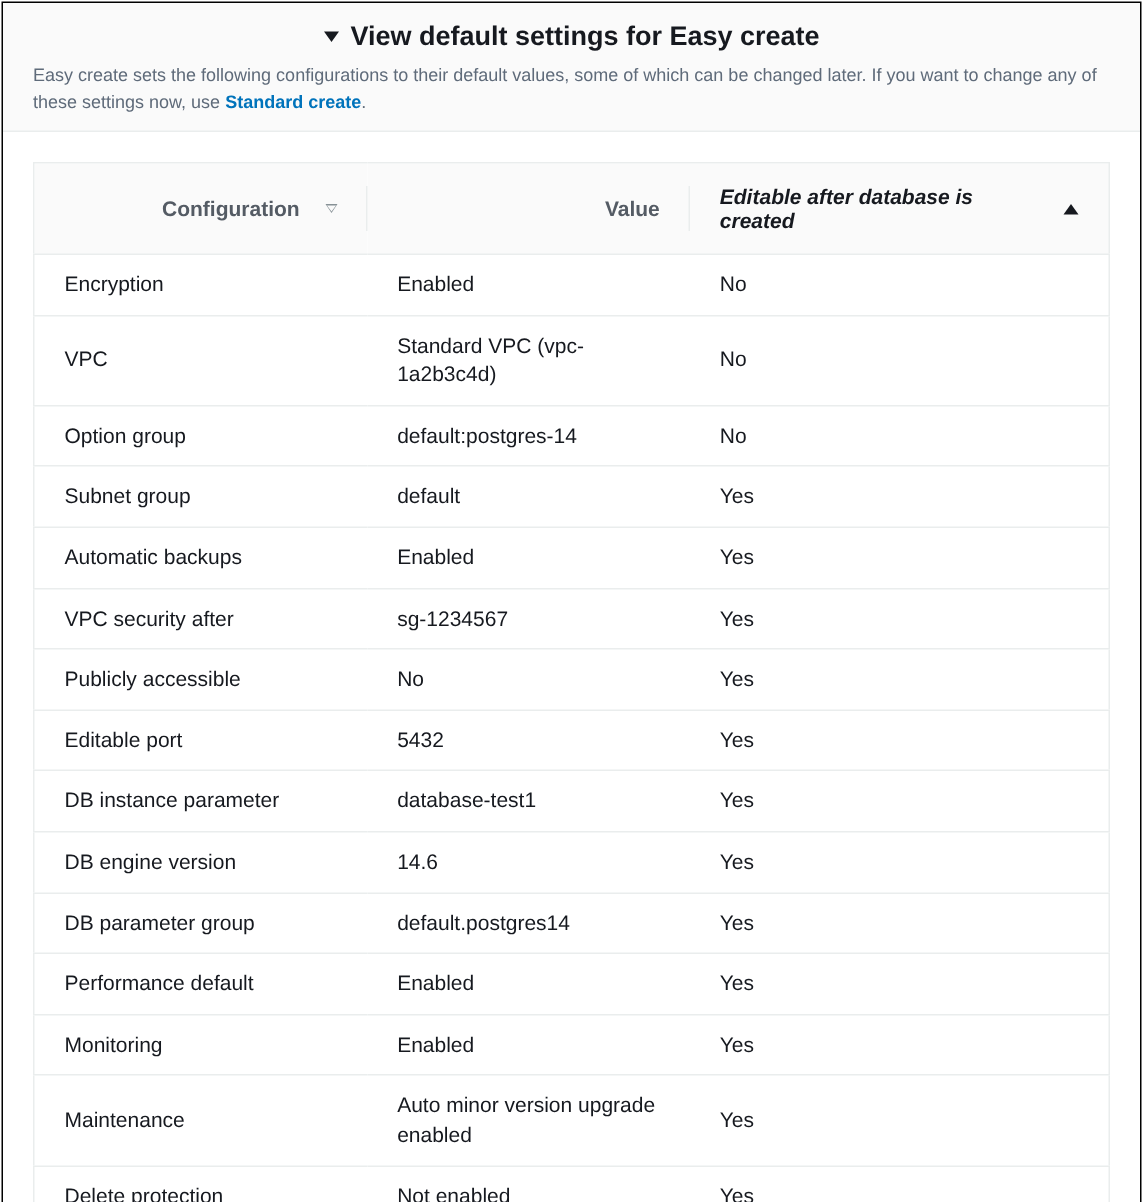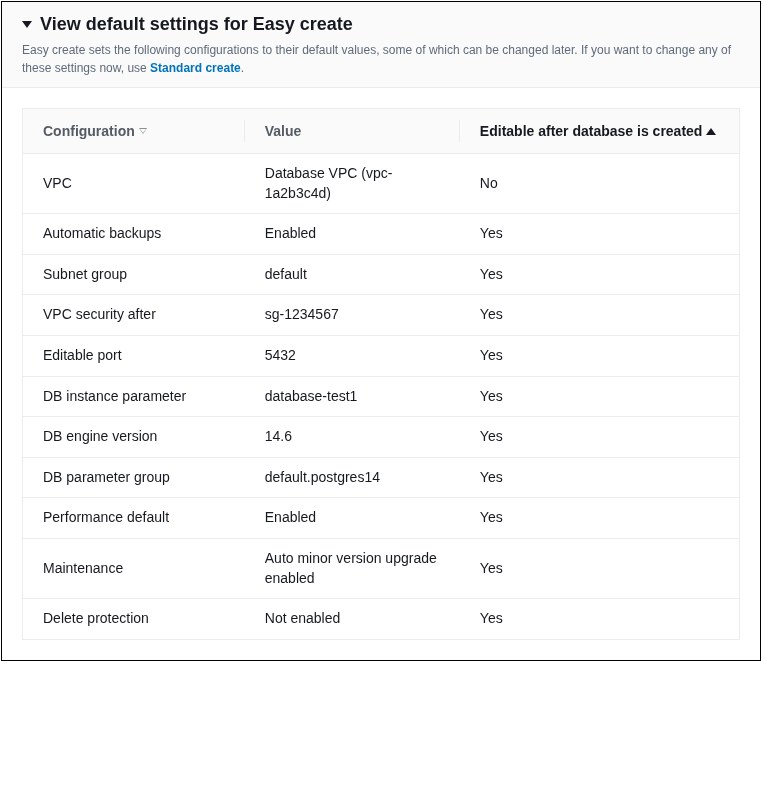--- a/index.html
+++ b/index.html
@@ -23,20 +23,21 @@
     .panel-header {
       padding: 12px 20px 10px 20px;
       background: #fafafa;
       border-bottom: 1px solid #eaeded;
     }
     .panel-title-row {
       display: flex;
       align-items: center;
       gap: 8px;
       cursor: pointer;
+      justify-content: center;
     }
     .caret-icon {
       width: 0;
       height: 0;
       border-left: 5px solid transparent;
       border-right: 5px solid transparent;
       border-top: 7px solid #16191f;
       flex-shrink: 0;
     }
     .panel-title {
@@ -81,22 +82,22 @@
     .settings-table th.sortable {
       color: #545b64;
       cursor: pointer;
     }
     .settings-table th.sorted {
       color: #16191f;
     }
     .th-inner {
       display: flex;
       align-items: center;
-      justify-content: flex-start;
-      gap: 4px;
+      justify-content: flex-end;
+      gap: 17px;
     }
     .sort-caret-hollow {
       width: 0;
       height: 0;
       border-left: 4px solid transparent;
       border-right: 4px solid transparent;
       border-top: 6px solid #879196;
       position: relative;
     }
     .sort-caret-hollow::after {
@@ -132,21 +133,21 @@
       font-size: 14px;
       color: #16191f;
       vertical-align: middle;
       line-height: 1.4;
     }
     .settings-table tbody tr:last-child td {
       border-bottom: none;
     }
     .col-config { width: 31%; }
     .col-value { width: 30%; }
-    .col-editable { width: 39%; }
+    .col-editable { width: 39%; font-style: italic; }
   </style>
 </head>
 <body>
 
 <div class="panel">
   <div class="panel-header">
     <div class="panel-title-row">
       <span class="caret-icon"></span>
       <span class="panel-title">View default settings for Easy create</span>
     </div>
@@ -172,41 +173,56 @@
           </th>
           <th class="col-editable sortable sorted">
             <div class="th-inner">
               <span>Editable after database is created</span>
               <span class="sort-caret-up"></span>
             </div>
           </th>
         </tr>
       </thead>
       <tbody id="settings-tbody">
+      <tr>
+            <td>Encryption</td>
+            <td>Enabled</td>
+            <td>No</td>
+          </tr>
           <tr>
             <td>VPC</td>
-            <td>Database VPC (vpc-1a2b3c4d)</td>
-            <td>No</td>
-          </tr>
-          <tr>
-            <td>Automatic backups</td>
-            <td>Enabled</td>
-            <td>Yes</td>
+            <td>Standard VPC (vpc-1a2b3c4d)</td>
+            <td>No</td>
+          </tr>
+          <tr>
+            <td>Option group</td>
+            <td>default:postgres-14</td>
+            <td>No</td>
           </tr>
           <tr>
             <td>Subnet group</td>
             <td>default</td>
             <td>Yes</td>
           </tr>
           <tr>
+            <td>Automatic backups</td>
+            <td>Enabled</td>
+            <td>Yes</td>
+          </tr>
+          <tr>
             <td>VPC security after</td>
             <td>sg-1234567</td>
             <td>Yes</td>
           </tr>
           <tr>
+            <td>Publicly accessible</td>
+            <td>No</td>
+            <td>Yes</td>
+          </tr>
+          <tr>
             <td>Editable port</td>
             <td>5432</td>
             <td>Yes</td>
           </tr>
           <tr>
             <td>DB instance parameter</td>
             <td>database-test1</td>
             <td>Yes</td>
           </tr>
           <tr>
@@ -214,20 +230,25 @@
             <td>14.6</td>
             <td>Yes</td>
           </tr>
           <tr>
             <td>DB parameter group</td>
             <td>default.postgres14</td>
             <td>Yes</td>
           </tr>
           <tr>
             <td>Performance default</td>
+            <td>Enabled</td>
+            <td>Yes</td>
+          </tr>
+          <tr>
+            <td>Monitoring</td>
             <td>Enabled</td>
             <td>Yes</td>
           </tr>
           <tr>
             <td>Maintenance</td>
             <td>Auto minor version upgrade enabled</td>
             <td>Yes</td>
           </tr>
           <tr>
             <td>Delete protection</td>

